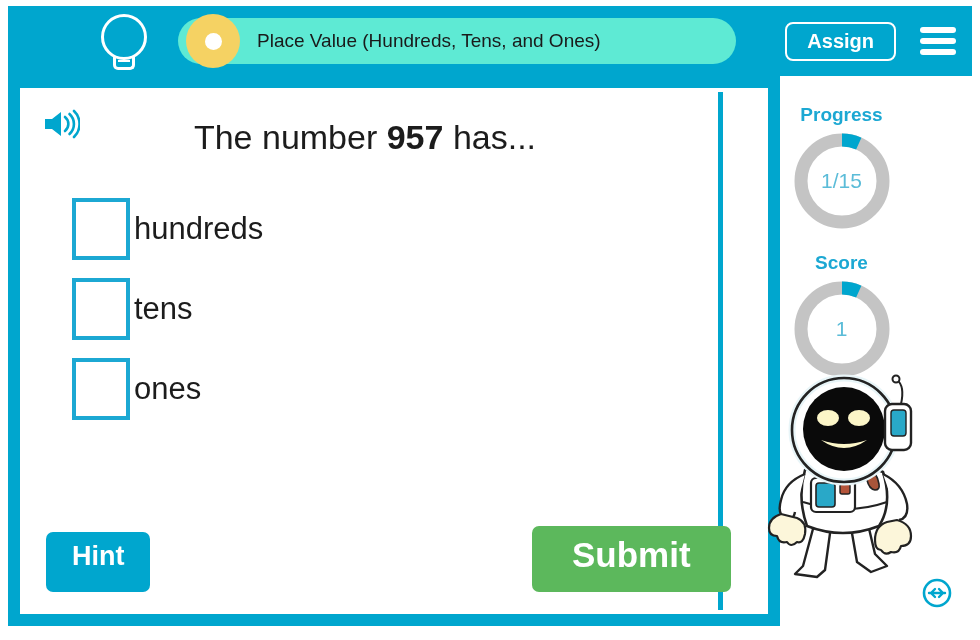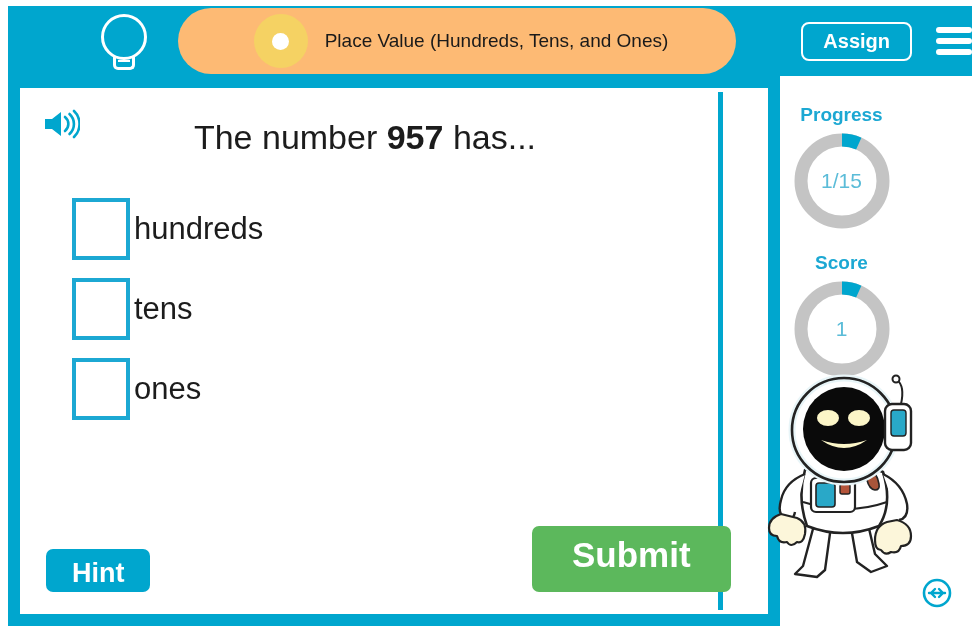--- a/index.html
+++ b/index.html
@@ -83,28 +83,27 @@
     left: 2px;
     top: 3px;
     width: 12px;
     height: 2px;
     background: #ffffff;
   }
 
   .title-bar {
     position: relative;
     width: 558px;
-    height: 66px;
-    background: #fdba74;
+    height: 46px;
+    background: #5eead4;
     border-radius: 33px;
     display: flex;
     align-items: center;
     flex: 0 0 auto;
     margin-left: 8px;
-    justify-content: center;
   }
   .title-dot {
     width: 54px;
     height: 54px;
     border-radius: 50%;
     background: #f5d263;
     margin-left: 8px;
     flex: 0 0 auto;
     display: flex;
     align-items: center;
@@ -120,20 +119,21 @@
     font-size: 19px;
     color: #1a1a1a;
     margin-left: 17px;
     white-space: nowrap;
   }
 
   .header-right {
     margin-left: auto;
     display: flex;
     align-items: center;
+    padding-right: 16px;
     gap: 24px;
   }
   .assign-btn {
     border: 2px solid #ffffff;
     border-radius: 8px;
     color: #ffffff;
     font-size: 20px;
     font-weight: bold;
     padding: 7px 20px 8px 20px;
     background: transparent;
@@ -242,21 +242,21 @@
   .hint-btn {
     position: absolute;
     left: 26px;
     bottom: 22px;
     background: #00a6ce;
     color: #ffffff;
     font-size: 27px;
     font-weight: bold;
     border: none;
     border-radius: 7px;
-    padding: 11px 26px 5px 26px;
+    padding: 11px 26px 22px 26px;
     cursor: pointer;
     font-family: "Liberation Sans", sans-serif;
     line-height: 1;
   }
   .submit-btn {
     position: absolute;
     left: 512px;
     bottom: 22px;
     background: #5cb85c;
     color: #ffffff;

